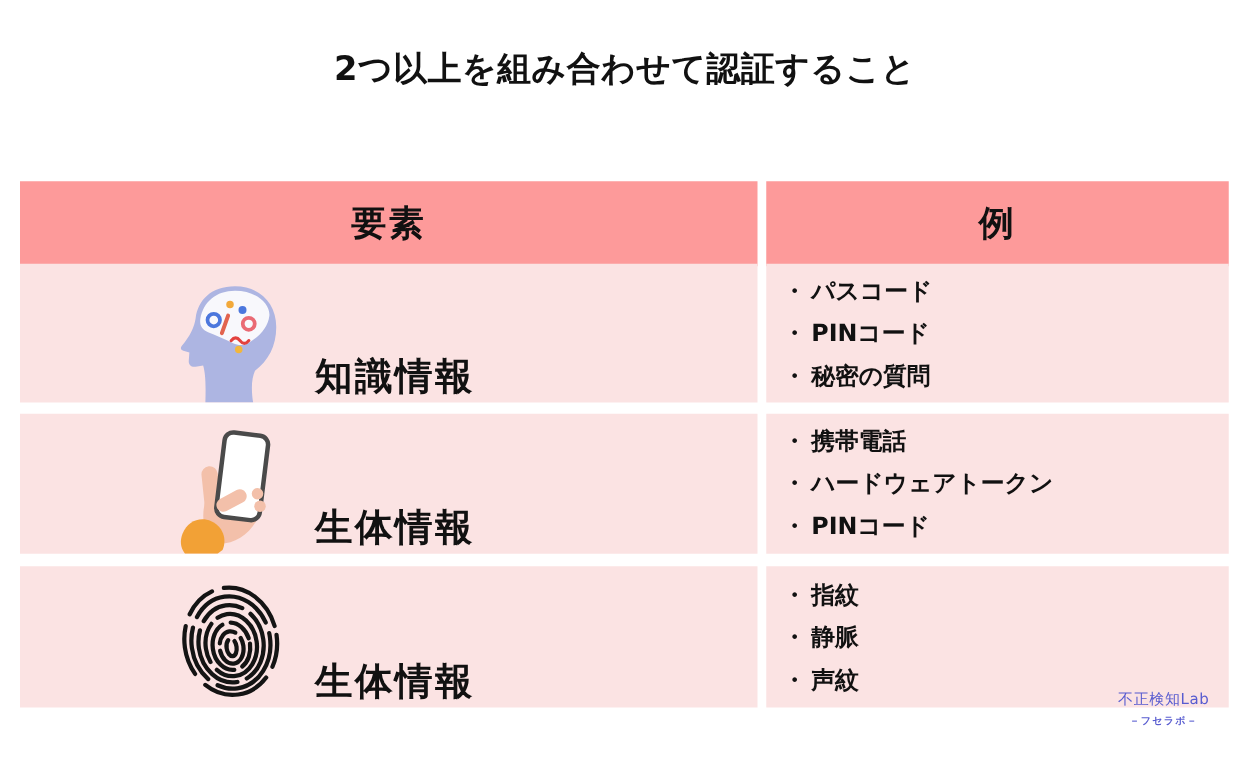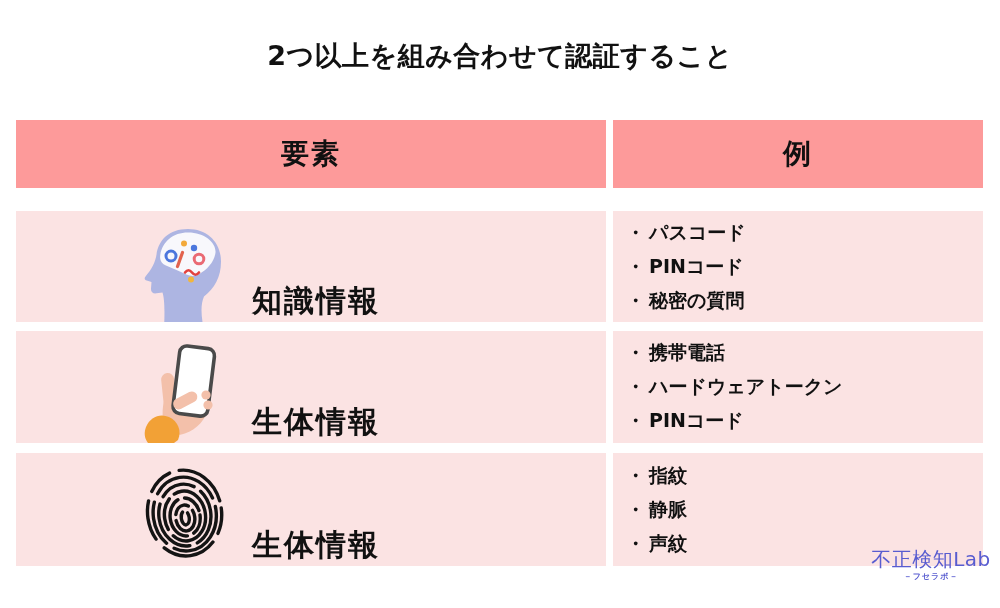--- a/index.html
+++ b/index.html
@@ -30,21 +30,21 @@
     font-size:27px;
     line-height:44px;
     letter-spacing:0.5px;
   }
   .t-accent{color:var(--title-accent);}
 
   
   .cell{position:absolute;}
   .col-left{left:16px;width:590px;}
   .col-right{left:613px;width:370px;}
-  .r-head{top:120px;height:68px;}
+  .r-head{top:145px;height:68px;}
   .r0{top:211px;height:111px;}
   .r1{top:331px;height:112px;}
   .r2{top:453px;height:113px;}
 
   .head-cell{
     background:var(--header-bg);
     display:flex;align-items:center;justify-content:center;
     font-size:28px;font-weight:800;letter-spacing:2px;
   }
   .factor-cell{
@@ -68,21 +68,21 @@
     font-size:19px;font-weight:700;
   }
   .ex-line{display:flex;align-items:center;}
   .ex-bullet{margin-right:4px;}
 
   
   .logo{
     position:absolute;left:870px;top:548px;width:122px;
     text-align:center;color:var(--logo-text);
   }
-  .logo-main{font-size:20px;font-weight:500;letter-spacing:0.5px;line-height:22px;}
+  .logo-main{font-size:12px;font-weight:500;letter-spacing:0.5px;line-height:22px;}
   .logo-sub{font-size:8px;font-weight:700;letter-spacing:1px;margin-top:1px;}
 </style>
 </head>
 <body>
 
 <div class="canvas">
 
   <header class="title">
     <p class="t-line">2つ以上を組み合わせて認証すること</p>
   </header>

